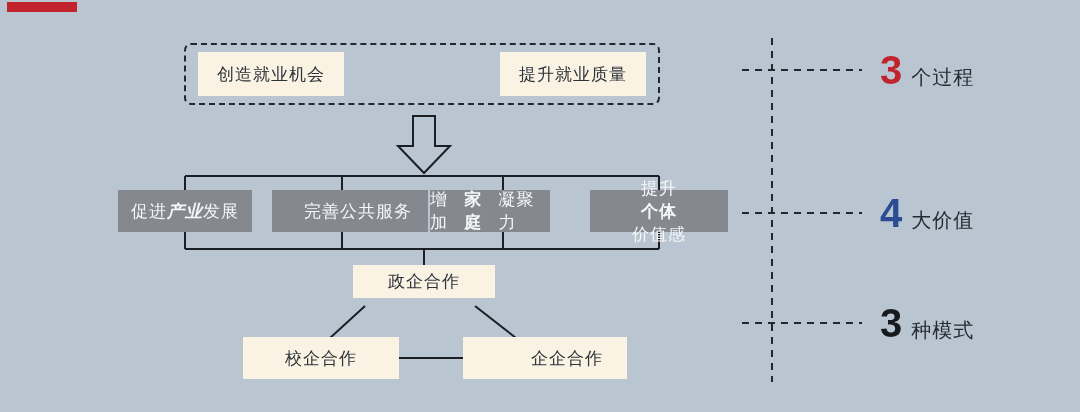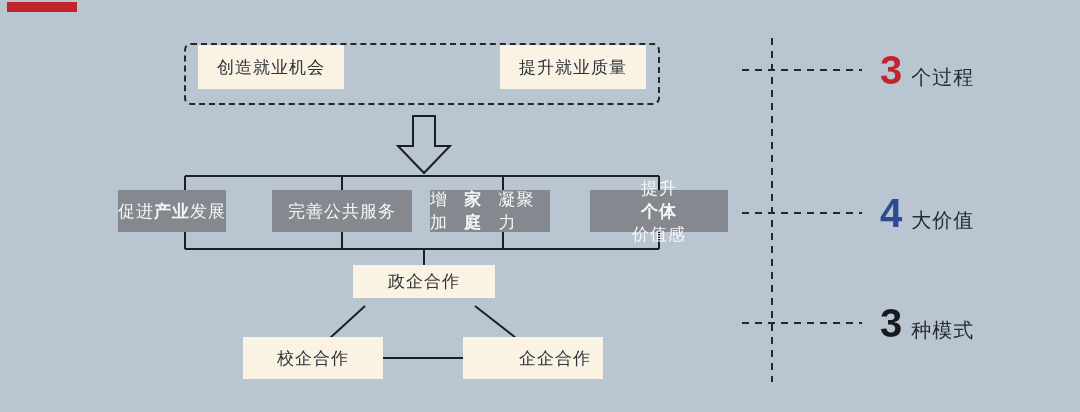--- a/index.html
+++ b/index.html
@@ -27,21 +27,21 @@
   }
   .processes-group {
     position: absolute;
     left: 184px; top: 43px;
     width: 476px; height: 62px;
     border: 2px dashed #23272e;
     border-radius: 7px;
     box-sizing: border-box;
     display: flex;
     justify-content: space-between;
-    align-items: flex-start;
+    align-items: center;
     padding: 0 12px;
     z-index: 2;
   }
   .node {
     background: #faf3e3;
     color: #2e333a;
     font-size: 17px;
     display: flex;
     align-items: center;
     justify-content: center;
@@ -111,43 +111,43 @@
     <line x1="742" y1="70" x2="862" y2="70" stroke="#23272e" stroke-width="2" stroke-dasharray="7 6"></line>
     <line x1="742" y1="213" x2="862" y2="213" stroke="#23272e" stroke-width="2" stroke-dasharray="7 6"></line>
     <line x1="742" y1="323" x2="862" y2="323" stroke="#23272e" stroke-width="2" stroke-dasharray="7 6"></line>
   </svg>
 
   <div class="processes-group">
     <div class="node process-node">创造就业机会</div>
     <div class="node process-node">提升就业质量</div>
   </div>
 
-  <div class="value-node" style="left:118px; width:108px;">
+  <div class="value-node" style="left:118px; width:134px;">
       <span>促进</span>
-      <span style="font-weight: bold;">产业</span>
+      <span style="font-weight: bold; font-style: italic;">产业</span>
       <span>发展</span>
     </div>
-  <div class="value-node" style="left:272px; width:140px;">
+  <div class="value-node" style="left:272px; width:140px;padding-left:16px;">
       <span>完善</span>
       <span style="font-weight: normal;">公共服务</span>
     </div>
   <div class="value-node" style="left:430px; width:120px;">
       <span>增加</span>
       <span style="font-weight: bold;">家庭</span>
       <span>凝聚力</span>
     </div>
   <div class="value-node" style="left:590px; width:138px;flex-direction:column;">
       <span>提升</span>
       <span style="font-weight: bold;">个体</span>
       <span>价值感</span>
     </div>
 
   <div class="node model-node" style="left:353px; top:265px; width:142px; height:33px;">政企合作</div>
-  <div class="node model-node" style="left:243px; top:337px; width:140px; height:42px;">校企合作</div>
-  <div class="node model-node" style="left:463px; top:337px; width:140px; height:42px;padding-left:44px;">企企合作</div>
+  <div class="node model-node" style="left:243px; top:337px; width:156px; height:42px;">校企合作</div>
+  <div class="node model-node" style="left:463px; top:337px; width:164px; height:42px;padding-left:44px;">企企合作</div>
 
   <div class="anno" style="top:50px;">
     <span class="num" style="color: rgb(193, 36, 44);">3</span>
     <span class="lbl">个过程</span>
   </div>
   <div class="anno" style="top:193px;">
     <span class="num" style="color: rgb(43, 76, 147);">4</span>
     <span class="lbl">大价值</span>
   </div>
   <div class="anno" style="top:303px;">

